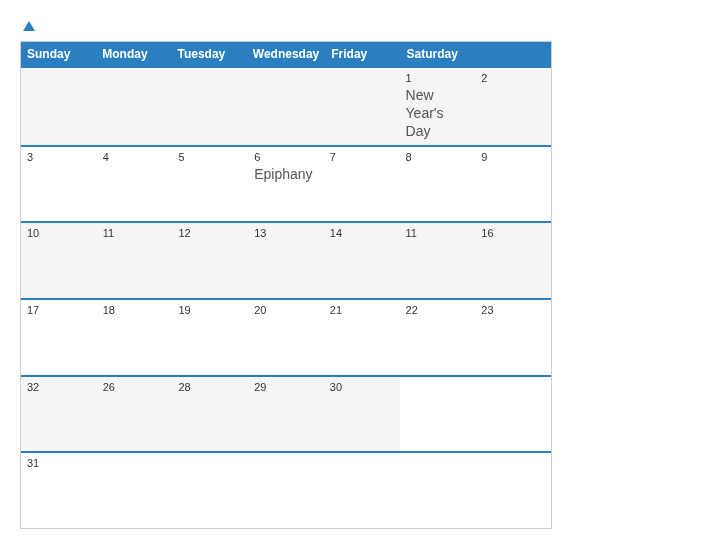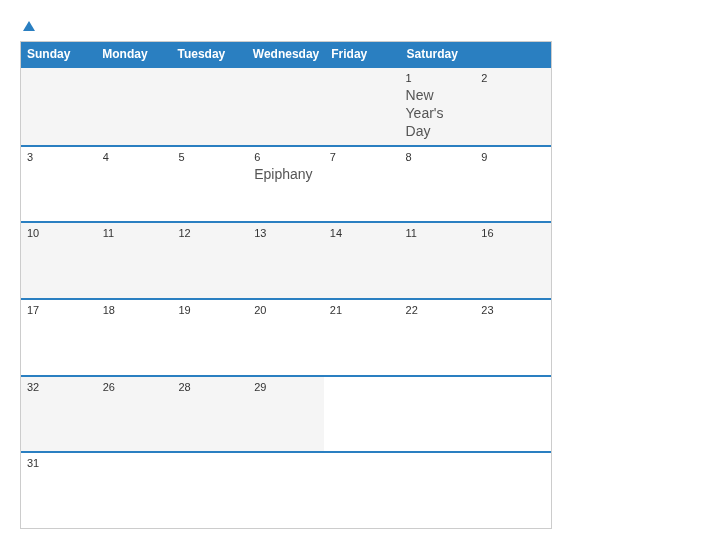--- a/index.html
+++ b/index.html
@@ -237,20 +237,23 @@
           </div>
           <div class="cal-cell">
             <span class="day-num">26</span>
           </div>
           <div class="cal-cell">
             <span class="day-num">28</span>
           </div>
           <div class="cal-cell">
             <span class="day-num">29</span>
           </div>
+          <div class="cal-cell">
+            <span class="day-num">30</span>
+          </div>
         </div>
         <div class="cal-week">
           <div class="cal-cell">
             <span class="day-num">31</span>
           </div>
           <div class="cal-cell"></div>
           <div class="cal-cell"></div>
           <div class="cal-cell"></div>
           <div class="cal-cell"></div>
           <div class="cal-cell"></div>

